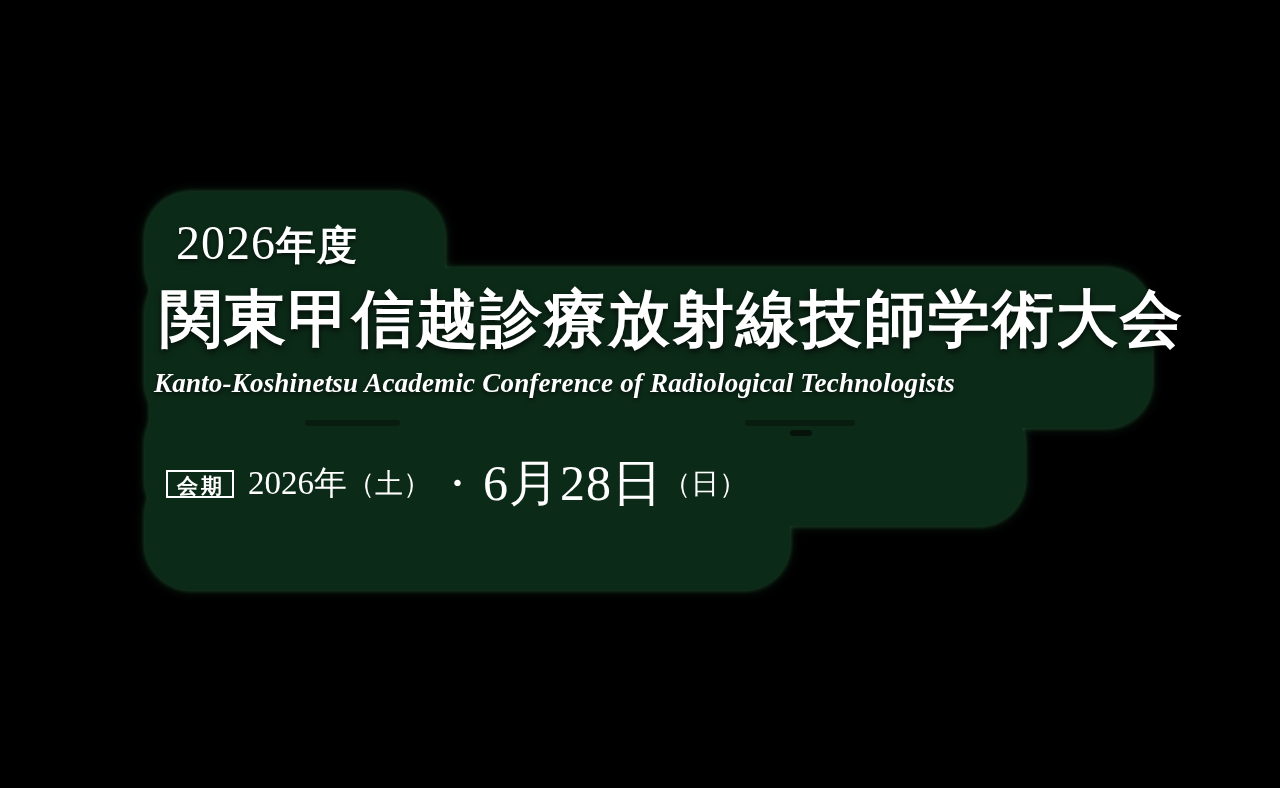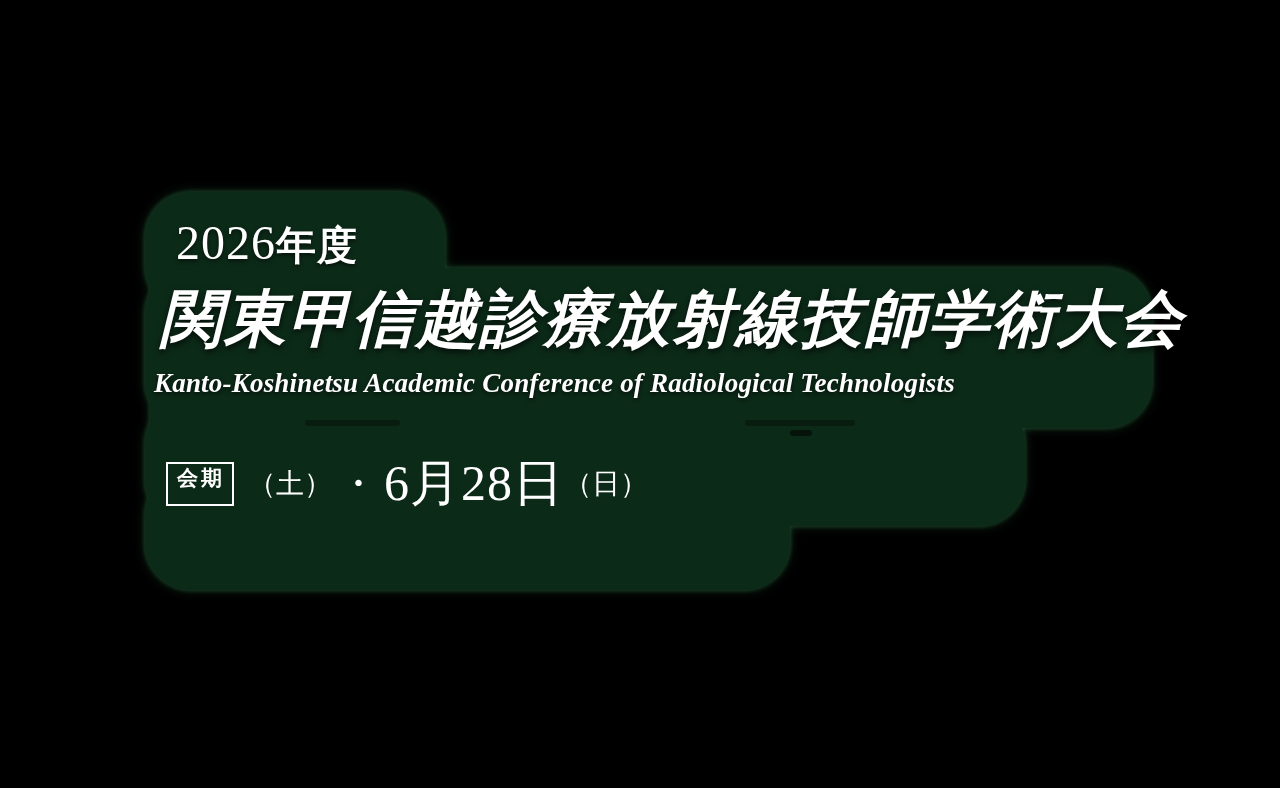--- a/index.html
+++ b/index.html
@@ -85,21 +85,20 @@
 
   
   #main-title {
     left: 160px;
     top: 288px;
     font-size: 62px;
     font-weight: 700;
     letter-spacing: 2px;
     line-height: 1;
     text-shadow: 0 3px 6px rgba(0,0,0,.7);
-    font-style: italic;
   }
 
   
   #sub-title {
     left: 154px;
     top: 368px;
     font-size: 27px;
     font-weight: 700;
     font-style: italic;
     letter-spacing: .2px;
@@ -117,21 +116,21 @@
   #date-row  { left: 166px; top: 450px; }
   #venue-row { left: 166px; top: 512px; }
 
   .badge {
     display: inline-block;
     border: 2px solid #ffffff;
     color: #ffffff;
     font-size: 21px;
     font-weight: 700;
     letter-spacing: 3px;
-    padding: 3px 7px 16px 9px;
+    padding: 3px 7px 0 9px;
     line-height: 1;
     margin-right: 14px;
     font-family: "Liberation Sans", "DejaVu Sans", sans-serif;
   }
 
   .d-small { font-size: 33px; font-weight: 400; letter-spacing: 0px; }
   .d-big   { font-size: 50px; font-weight: 400; letter-spacing: 1px; }
   .d-paren { font-size: 28px; font-weight: 400; }
   .d-dot   { font-size: 40px; padding: 0 6px; }
 
@@ -159,20 +158,21 @@
     <div class="txt" id="year-line">
       <span class="num">2026</span><span class="kanji">年度</span>
     </div>
 
     <div class="txt" id="main-title">関東甲信越診療放射線技師学術大会</div>
 
     <div class="txt" id="sub-title">Kanto-Koshinetsu Academic Conference of Radiological Technologists</div>
 
     <div class="info-row" id="date-row">
       <span class="badge">会期</span>
+      <span class="d-small">2026年</span>
       <span class="d-paren">（土）</span>
       <span class="d-dot">・</span>
       <span class="d-big">6月28日</span>
       <span class="d-paren">（日）</span>
     </div>
 
 
   </div>
 </div>
 

